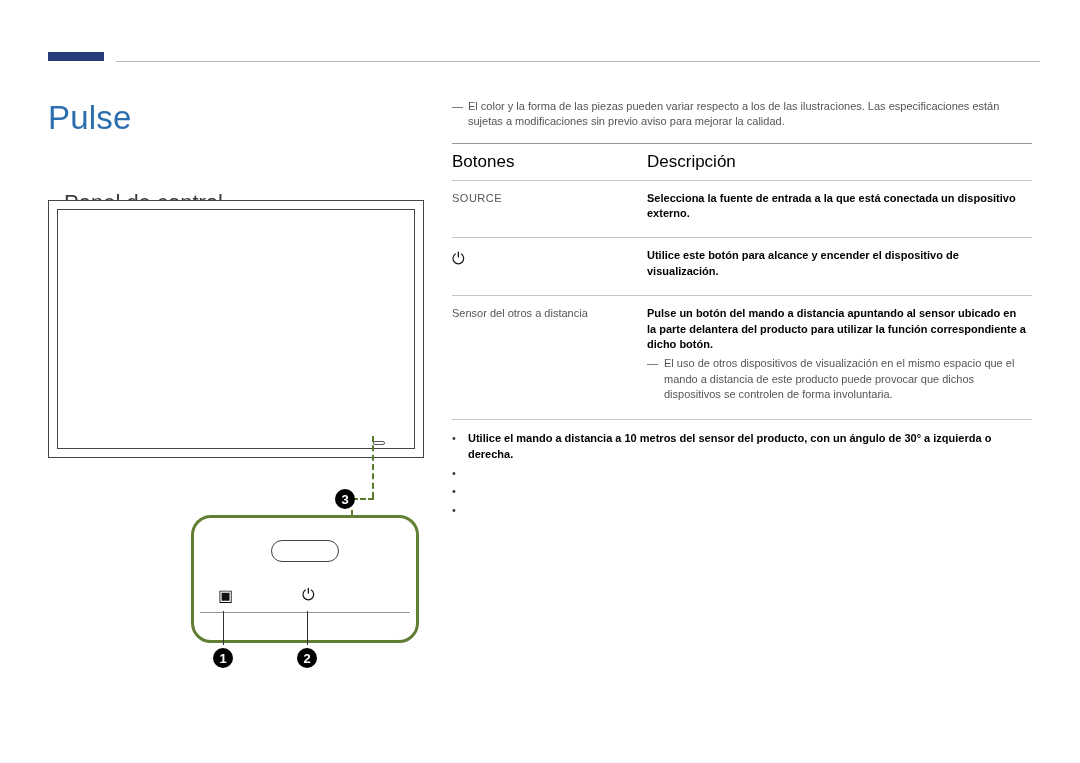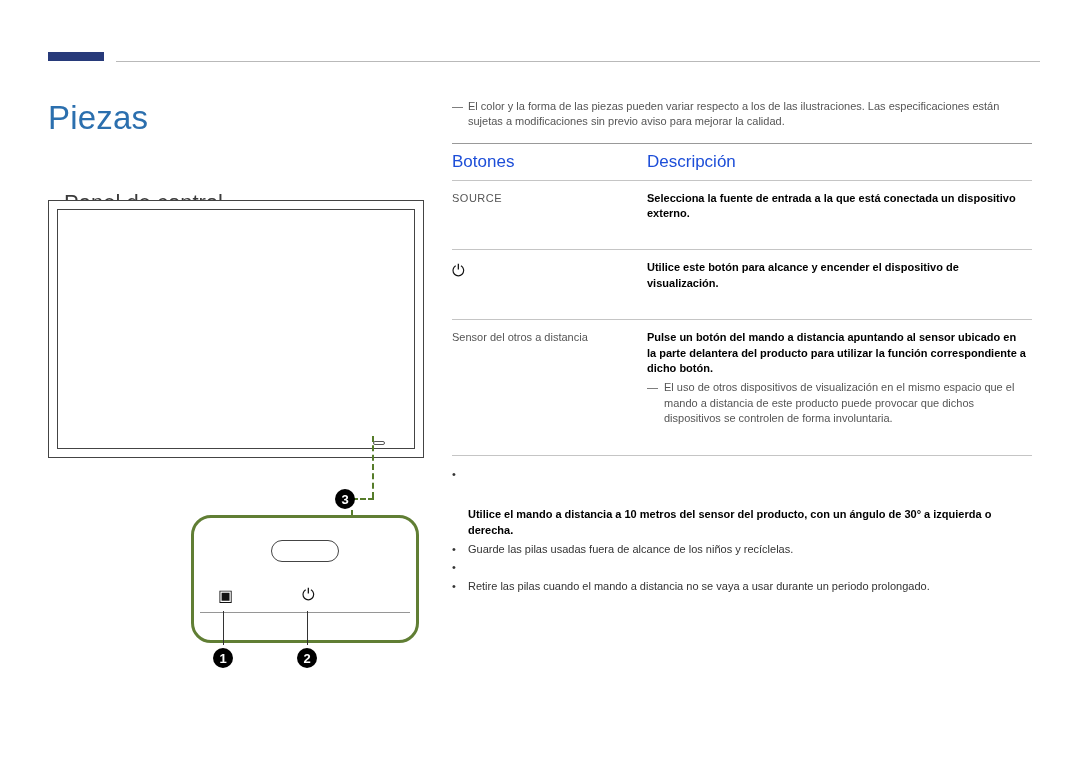--- a/index.html
+++ b/index.html
@@ -183,27 +183,27 @@
     width: 100%;
     border-collapse: collapse;
     border-top: 1px solid #999;
     table-layout: fixed;
   }
   .tbl col.c1 { width: 195px; }
   .tbl th {
     text-align: left;
     font-weight: 300;
     font-size: 17px;
-    color: #1d4ed8;
+    color: #000000;
     padding: 8px 4px 8px 0;
     border-bottom: 1px solid #c5c5c5;
   }
   .tbl td {
     vertical-align: top;
-    padding: 10px 6px 28px 0;
+    padding: 10px 6px 16px 0;
     border-bottom: 1px solid #c5c5c5;
     font-size: 11px;
     line-height: 1.4;
   }
   .tbl td.k {
     font-size: 11px;
     color: #555;
   }
   .tbl td.k .source-label {
     letter-spacing: 0.5px;
@@ -215,36 +215,36 @@
   }
 
   .notes-list {
     margin-top: 10px;
     font-size: 11px;
     color: #333;
     line-height: 1.5;
   }
   .notes-list .row { display: flex; gap: 6px; margin-bottom: 2px; }
   .notes-list .bullet { width: 10px; flex: 0 0 10px; text-align: left; color:#333;}
-  .notes-list .strong-row strong { color: #000; font-weight: 700; margin-top: 40px;}
+  .notes-list .strong-row strong { color: #000; font-weight: 700;}
 
   .inner-note {
     display: flex; gap: 6px; margin-top: 4px; color: #555;
   }
 
 </style>
 </head>
 <body>
 
 <div class="page">
 
   <div class="accent-block"></div>
   <div class="top-rule"></div>
 
-  <h1 class="section-title">Piezas</h1>
+  <h1 class="section-title">Pulse</h1>
   <h2 class="sub-title">Panel de control</h2>
 
   <div class="illustration">
 
     <div class="display">
       <div class="inner"></div>
       <div class="led"></div>
     </div>
 
     <div class="dash-v" style="left:324px; top:236px; height:62px;"></div>
@@ -307,26 +307,24 @@
       </tbody>
     </table>
 
     <div class="notes-list">
       <div class="row strong-row">
         <span class="bullet">•</span>
         <strong>Utilice el mando a distancia a 10 metros del sensor del producto, con un ángulo de 30° a izquierda o derecha.</strong>
       </div>
       <div class="row">
         <span class="bullet">•</span>
-        <span>Guarde las pilas usadas fuera de alcance de los niños y recíclelas.</span>
       </div>
       <div class="row">
         <span class="bullet">•</span>
       </div>
       <div class="row">
         <span class="bullet">•</span>
-        <span>Retire las pilas cuando el mando a distancia no se vaya a usar durante un periodo prolongado.</span>
       </div>
     </div>
 
   </div>
 
 </div>
 
 </body></html>

